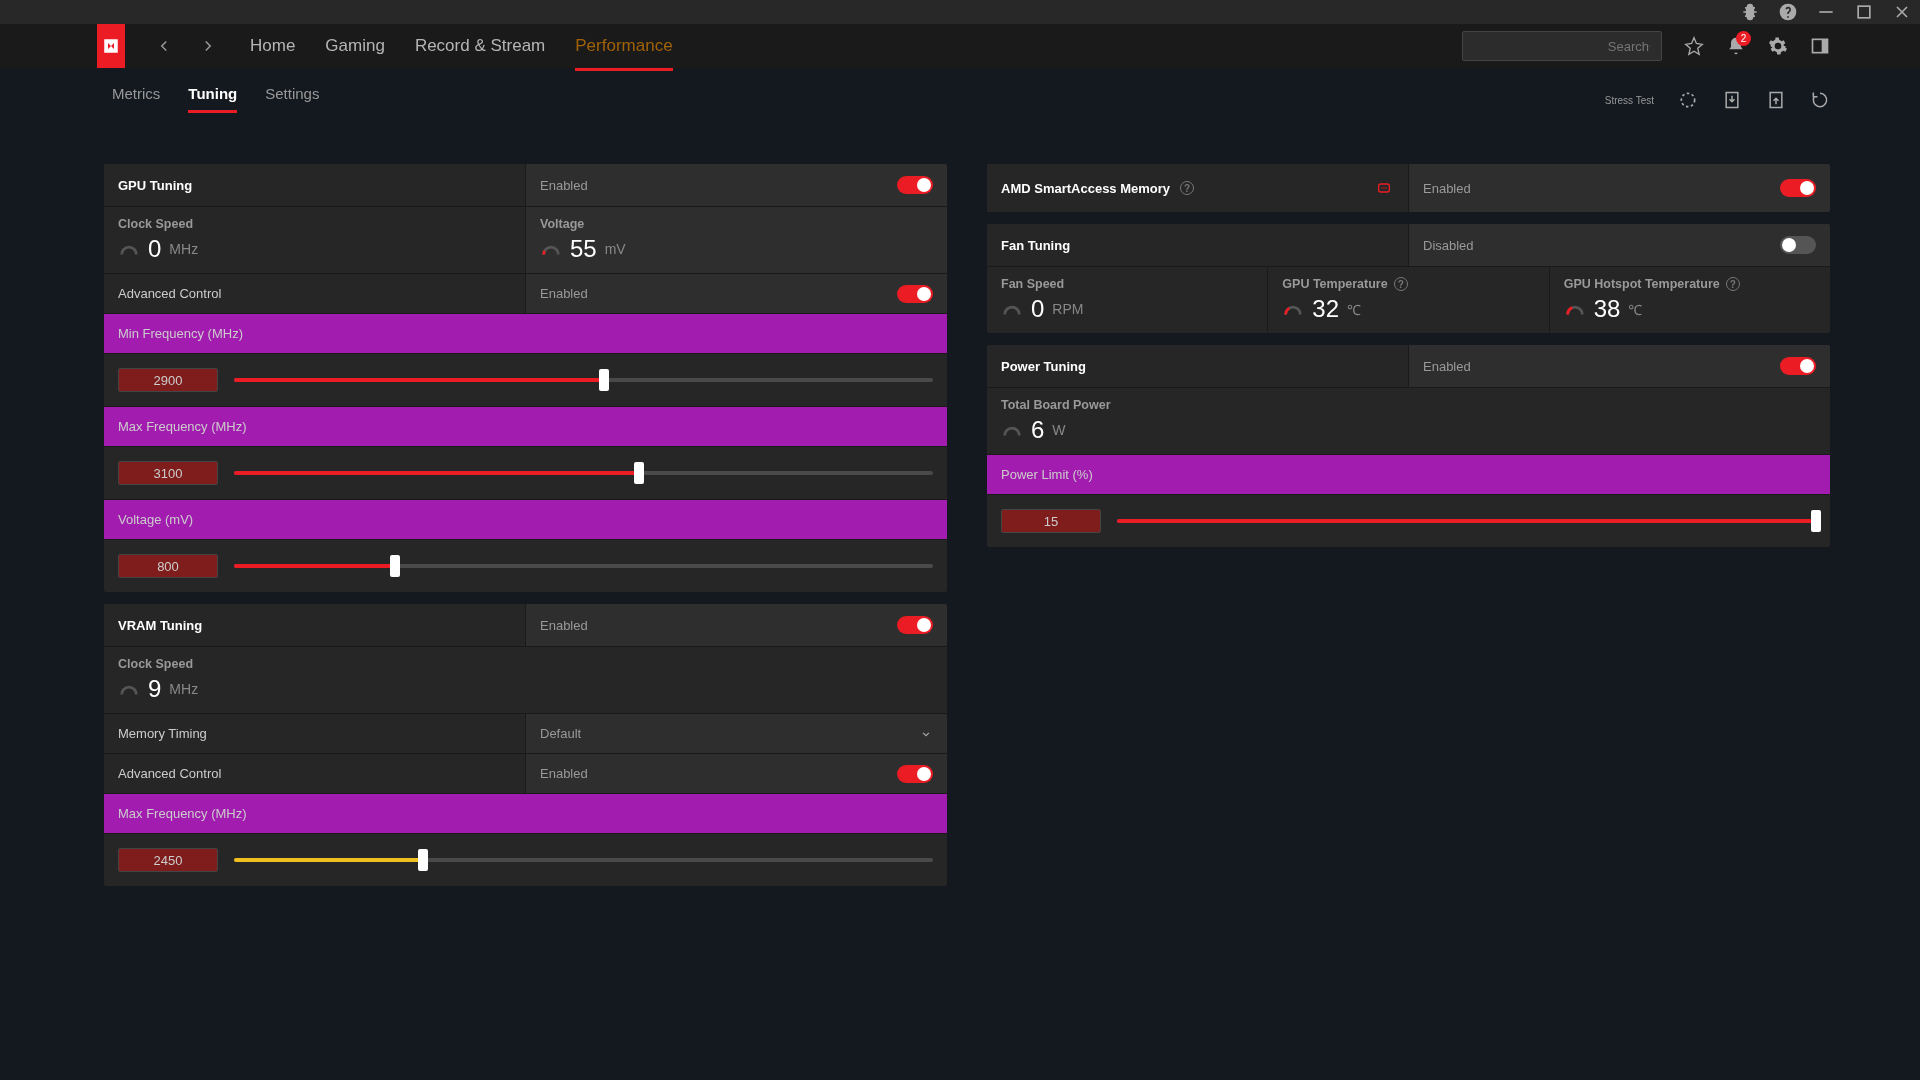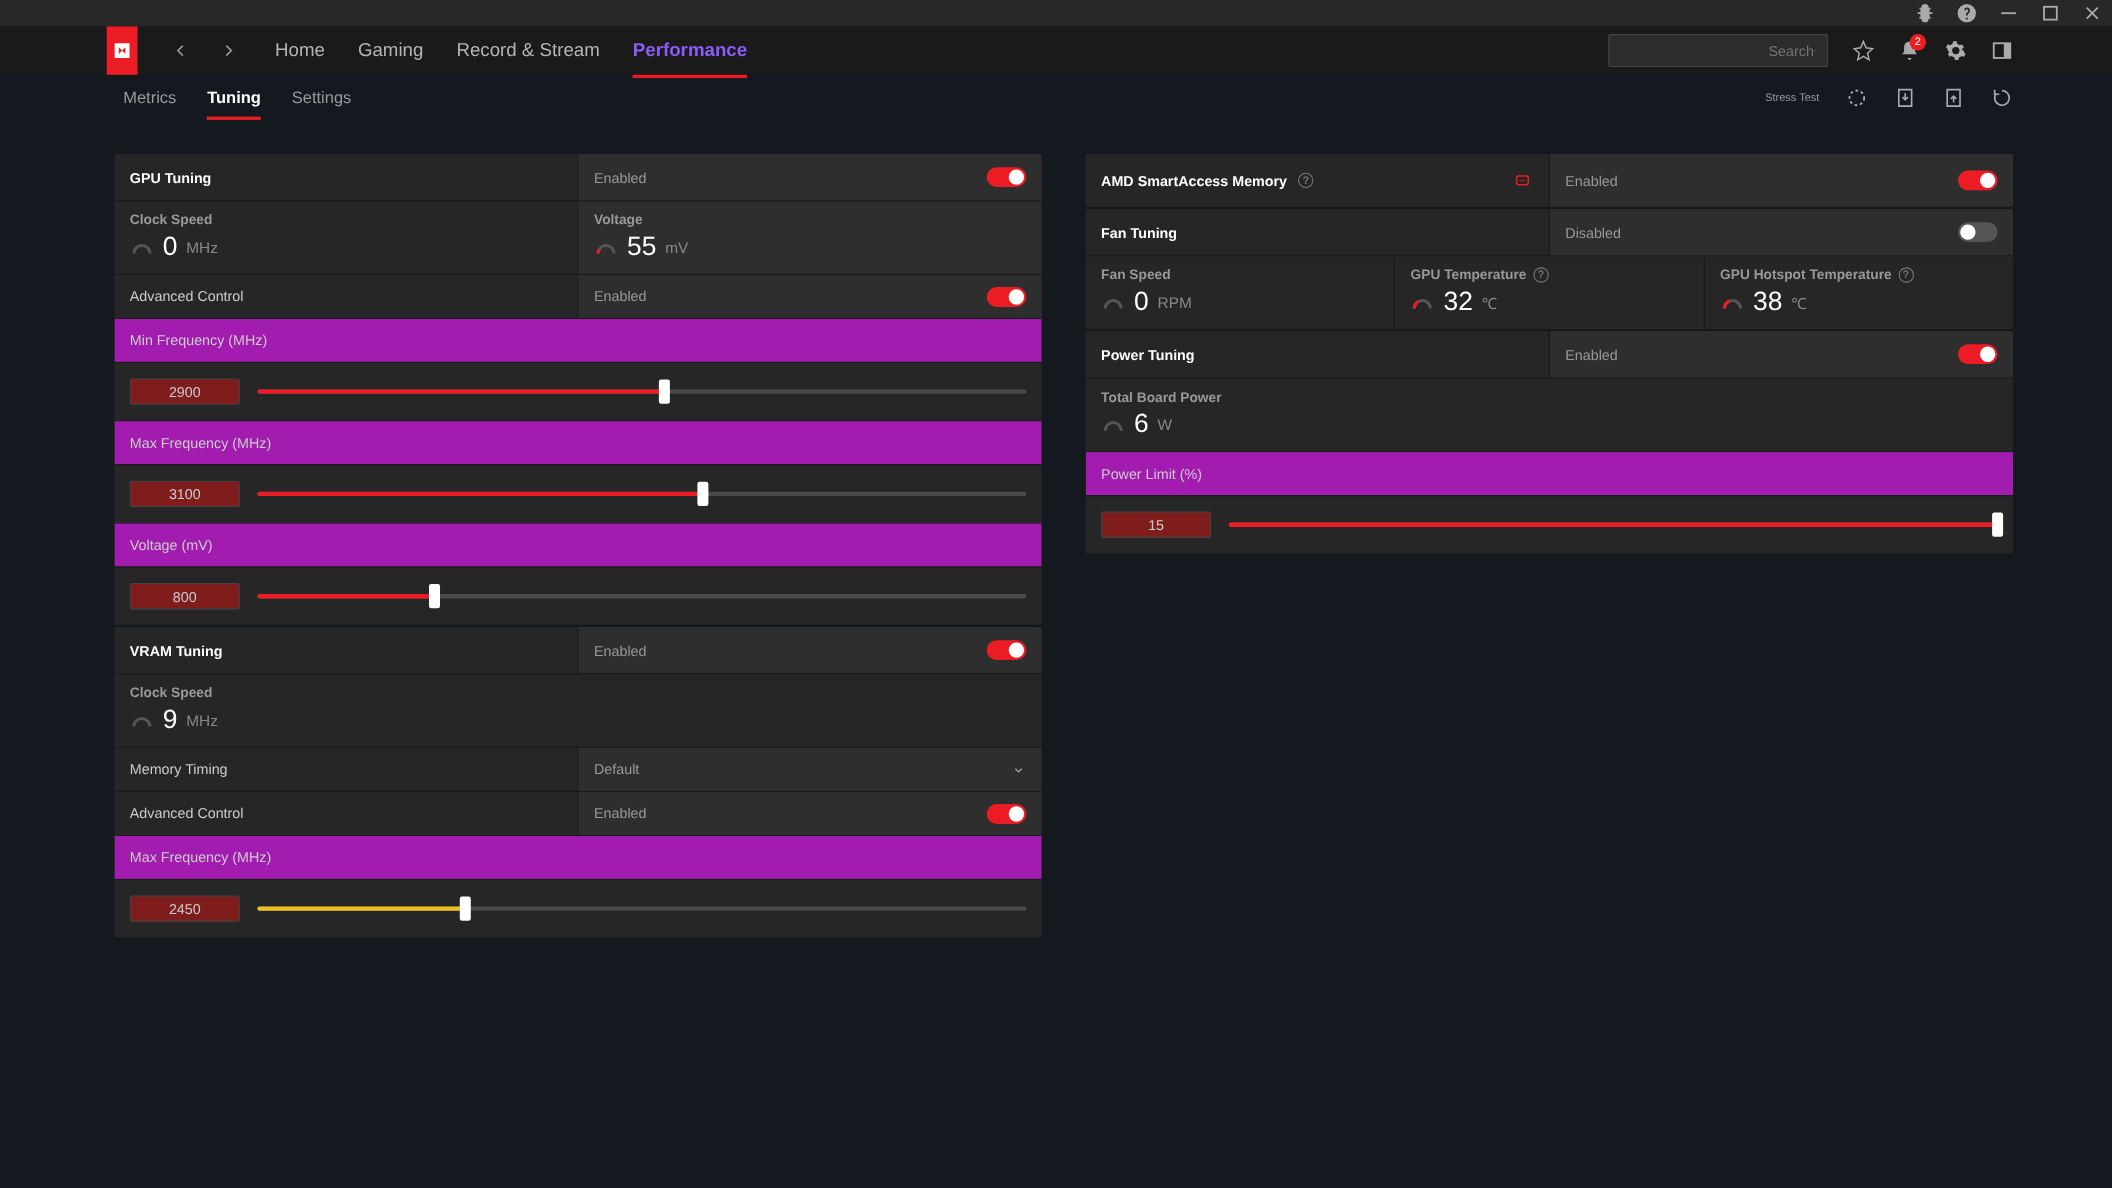--- a/index.html
+++ b/index.html
@@ -7,36 +7,36 @@
 .titlebar{height:24px;background:#282828;display:flex;justify-content:flex-end;align-items:center;padding:0 8px;gap:18px;}
 .titlebar svg{width:14px;height:14px;fill:#aaa;}
 .titlebar-btn{cursor:pointer;}
 .topnav{height:44px;background:#1a1a1a;display:flex;align-items:center;padding-left:76px;padding-right:90px;gap:4px;position:relative;}
 .logo{position:absolute;left:97px;top:0;width:28px;height:44px;background:#ec1c24;display:flex;align-items:center;justify-content:center;}
 .logo svg{width:18px;height:18px;fill:#fff;}
 .nav-arrow{width:24px;height:24px;display:flex;align-items:center;justify-content:center;margin:0 8px;cursor:pointer;}
 .nav-arrow svg{width:18px;height:18px;fill:#999;}
 .nav-tabs{display:flex;gap:30px;margin-left:18px;}
 .nav-tab{font-size:17px;color:#b5b5b5;padding:10px 0;cursor:pointer;position:relative;}
-.nav-tab.active{color:#8b5cf6;font-weight:700;}
+.nav-tab.active{color:#a16207;font-weight:400;}
 .nav-tab.active::after{content:'';position:absolute;bottom:-5px;left:0;right:0;height:3px;background:#ec1c24;}
 .topnav-right{position:absolute;right:90px;display:flex;align-items:center;gap:22px;}
 .search-box{width:200px;height:30px;background:#2c2c2c;border:1px solid #444;border-radius:2px;display:flex;align-items:center;padding:0 10px;}
 .search-box input{background:none;border:none;color:#ccc;font-size:13px;outline:none;flex:1;text-align:right;}
 .icon-btn{width:20px;height:20px;cursor:pointer;display:flex;align-items:center;justify-content:center;position:relative;}
 .icon-btn svg{width:20px;height:20px;fill:#aaa;}
 .notif-badge{position:absolute;top:-5px;right:-5px;background:#ec1c24;color:#fff;font-size:10px;width:15px;height:15px;border-radius:50%;display:flex;align-items:center;justify-content:center;}
-.subnav{height:42px;background:transparent;display:flex;align-items:center;padding-left:112px;padding-right:90px;gap:28px;position:relative;}
+.subnav{height:42px;background:transparent;display:flex;align-items:flex-end;padding-left:112px;padding-right:90px;gap:28px;position:relative;}
 .sub-tab{font-size:15px;color:#999;cursor:pointer;padding:8px 0;position:relative;}
 .sub-tab.active{color:#fff;font-weight:600;}
 .sub-tab.active::after{content:'';position:absolute;bottom:-3px;left:0;right:0;height:3px;background:#ec1c24;}
 .subnav-right{position:absolute;right:90px;display:flex;align-items:center;gap:24px;}
 .stress-label{font-size:10px;color:#999;}
 .content{display:flex;padding:30px 90px 0 104px;gap:40px;}
-.col{flex:1;display:flex;flex-direction:column;gap:2px;}
+.col{flex:1;display:flex;flex-direction:column;gap:12px;margin-top:24px;}
 .panel{background:#262626;border-radius:2px;overflow:hidden;}
 .panel-header{display:flex;min-height:42px;}
 .panel-title{flex:1;padding:0 14px;display:flex;align-items:center;font-size:13px;font-weight:600;color:#fff;background:#262626;border-right:1px solid #1a1a1a;}
 .panel-status{flex:1;padding:0 14px;display:flex;align-items:center;justify-content:space-between;font-size:13px;color:#999;background:#2e2e2e;}
 .toggle{width:36px;height:18px;background:#ec1c24;border-radius:9px;position:relative;cursor:pointer;}
 .toggle::after{content:'';position:absolute;width:14px;height:14px;background:#fff;border-radius:50%;top:2px;right:2px;}
 .toggle.off{background:#555;}
 .toggle.off::after{left:2px;right:auto;}
 .metrics-row{display:flex;border-top:1px solid #1a1a1a;}
 .metric-cell{flex:1;padding:10px 14px;border-right:1px solid #1a1a1a;}

